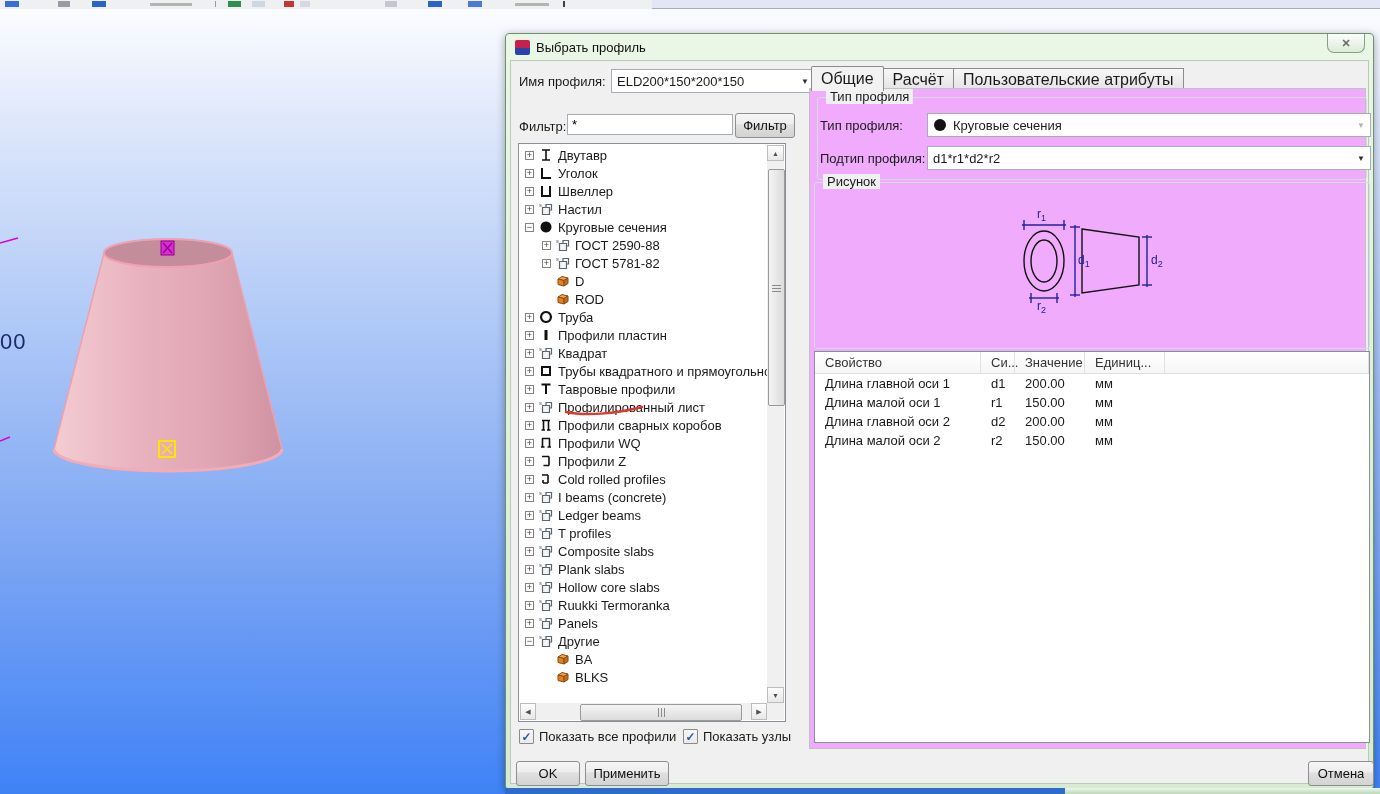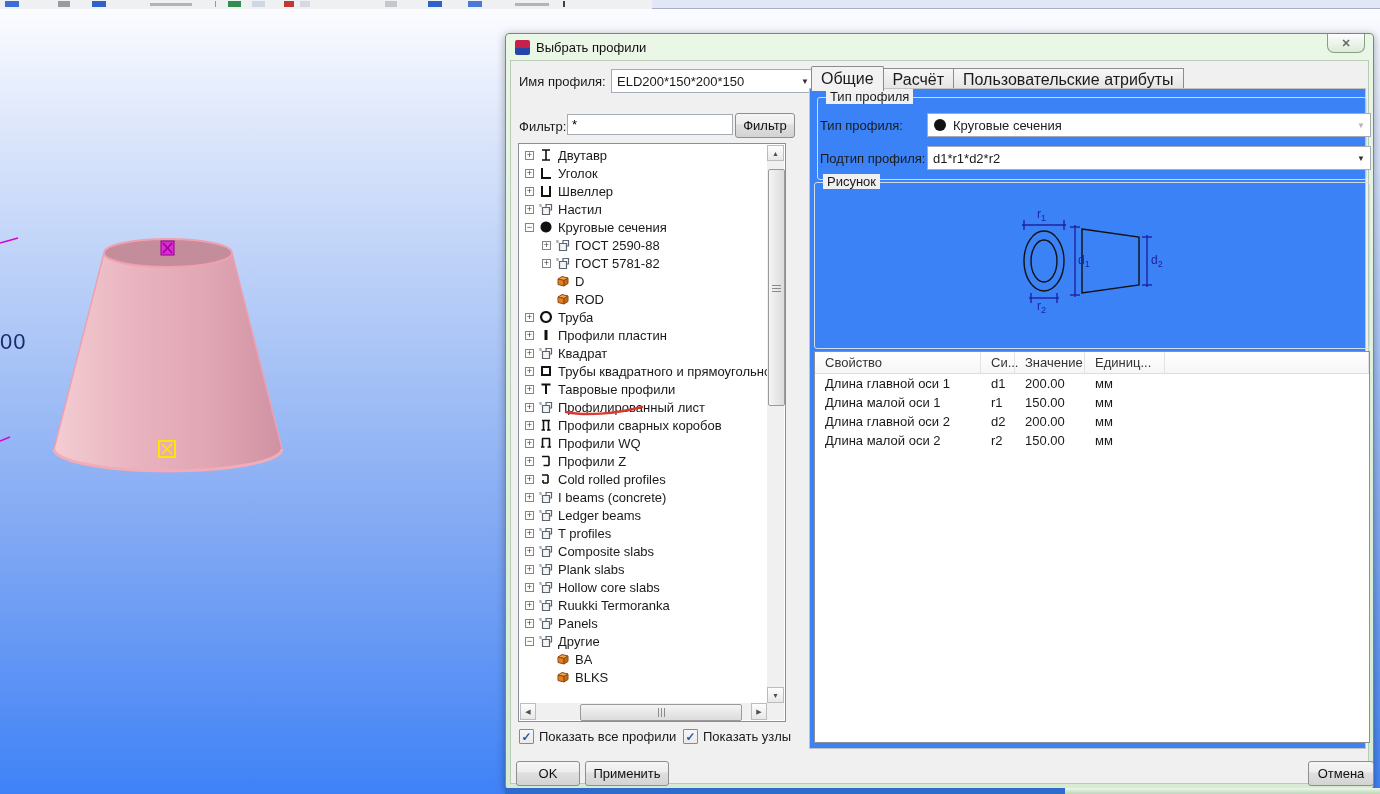--- a/index.html
+++ b/index.html
@@ -62,21 +62,21 @@
   
   .cbrow{position:absolute;display:flex;align-items:center;cursor:pointer;}
   .cb{width:13px;height:13px;background:linear-gradient(#f6f6f6,#eaeaea);border:1px solid #8a8a8a;border-radius:1px;
     display:flex;align-items:center;justify-content:center;color:#2b579a;font-size:12px;font-weight:bold;margin-right:5px;flex:none;}
   
   .tabstrip{position:absolute;left:300px;top:5px;height:23px;display:flex;}
   .tab{height:21px;margin-top:2px;padding:0 9px;display:flex;align-items:center;font-size:16px;
     background:linear-gradient(#f7f7f7,#e3e3e3);border:1px solid #8c8c8c;border-left:none;cursor:pointer;}
   .tab:first-child{border-left:1px solid #8c8c8c;}
   .tab.active{height:24px;margin-top:0;background:#f2f2f2;border-bottom:none;border-left:1px solid #8c8c8c;border-radius:2px 2px 0 0;position:relative;z-index:2;}
-  .tabpanel{position:absolute;left:298px;top:27px;right:2px;height:659px;background:#3b82f6;border:1px solid #c2c2c2;}
+  .tabpanel{position:absolute;left:298px;top:27px;right:2px;height:659px;background:#f0abfc;border:1px solid #c2c2c2;}
   .groupbox{position:absolute;border:1px solid #d2dce2;border-radius:3px;}
   .grouplabel{position:absolute;top:-9px;left:8px;background:#f0f0f0;padding:0 4px;font-size:13px;color:#1a1a1a;}
   
   .diagram{position:absolute;left:172px;top:28px;width:210px;height:112px;}
   .dimlab{position:absolute;color:#22229f;font-size:12px;white-space:nowrap;}
   .dimlab sub{font-size:9px;}
   
   .proptable{position:absolute;left:4px;top:262px;width:556px;height:392px;background:#fff;border:1px solid #898f98;box-sizing:border-box;}
   .phead{display:grid;grid-template-columns:166px 34px 70px 80px 1fr;height:21px;border-bottom:1px solid #dfdfdf;
     background:linear-gradient(#ffffff,#f5f6f8);}
@@ -139,21 +139,21 @@
   </svg>
   <div class="dim-clip">00</div>
 </div>
 
 <div class="dialog">
   <div class="titlebar">
     <span class="title-icon">
         <span class="a"></span>
         <span class="b"></span>
       </span>
-    <span class="title-text">Выбрать профили</span>
+    <span class="title-text">Выбрать профиль</span>
   </div>
   <div class="close-btn">
     <span>✕</span>
   </div>
 
   <div class="client">
 
     <span class="lbl" style="left:8px;top:13px;">Имя профиля:</span>
     <div class="combo" style="left:100px;top:8px;width:192px;height:22px;">
       <span class="ctext">ELD200*150*200*150</span>

